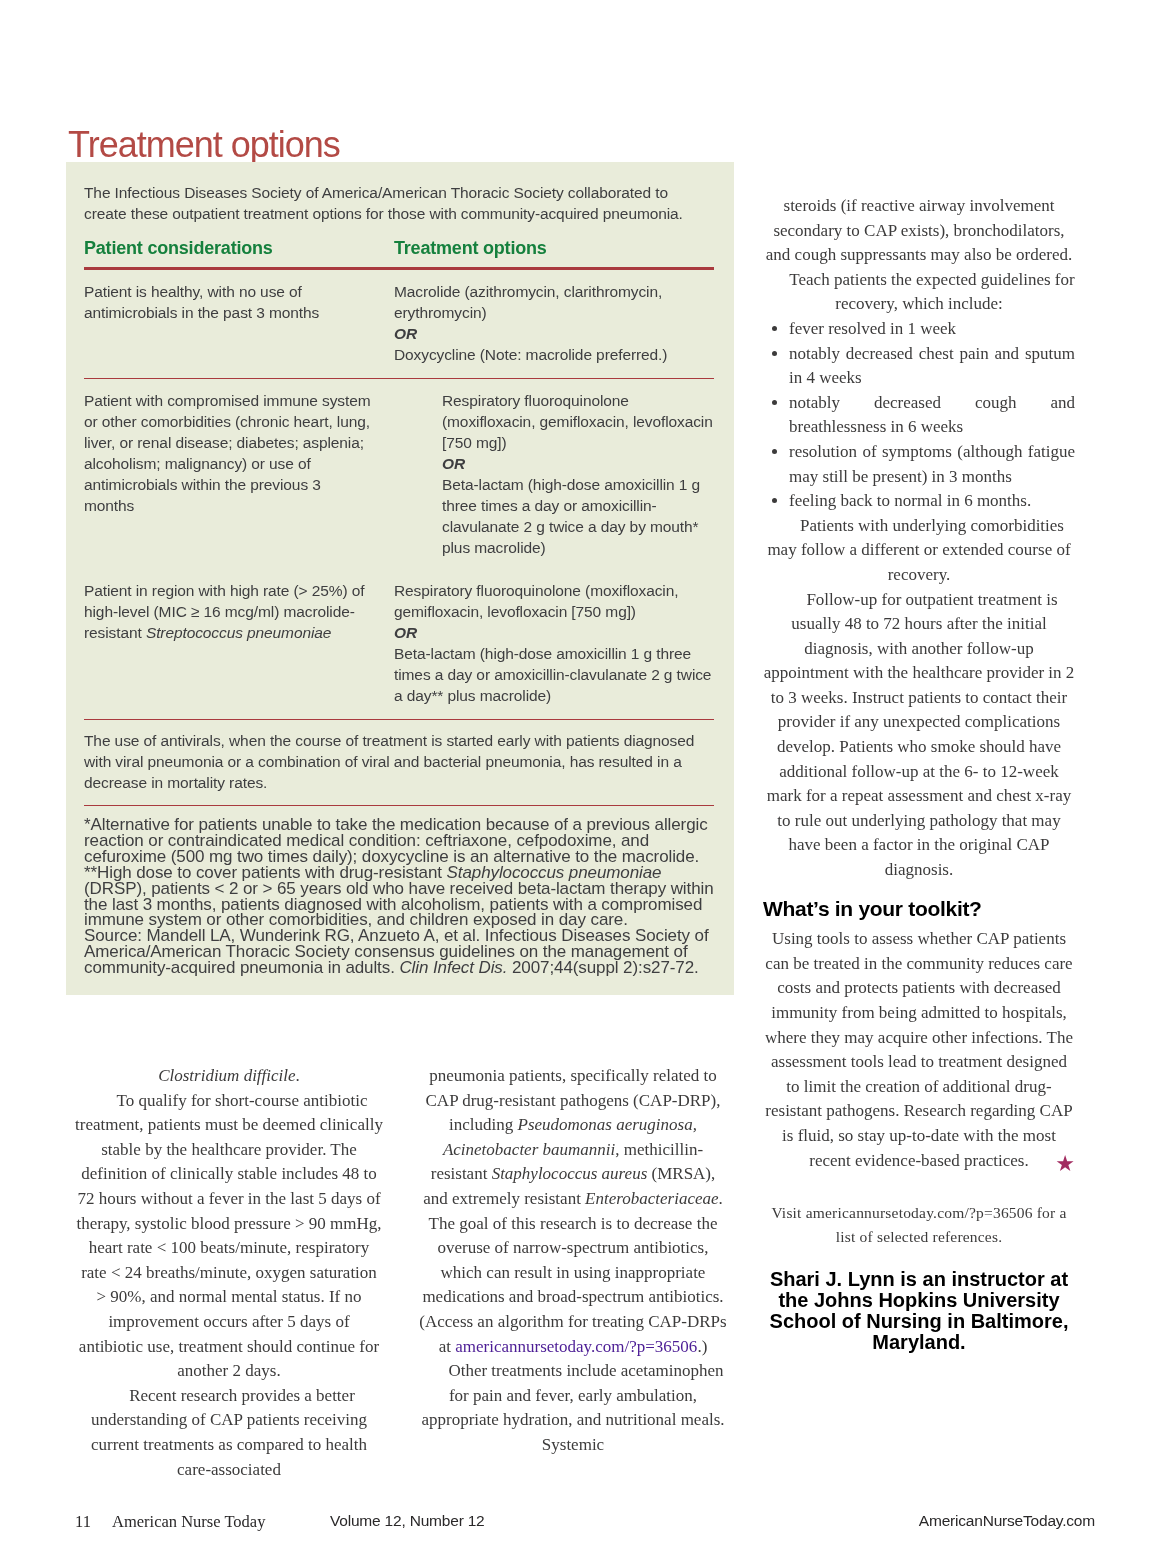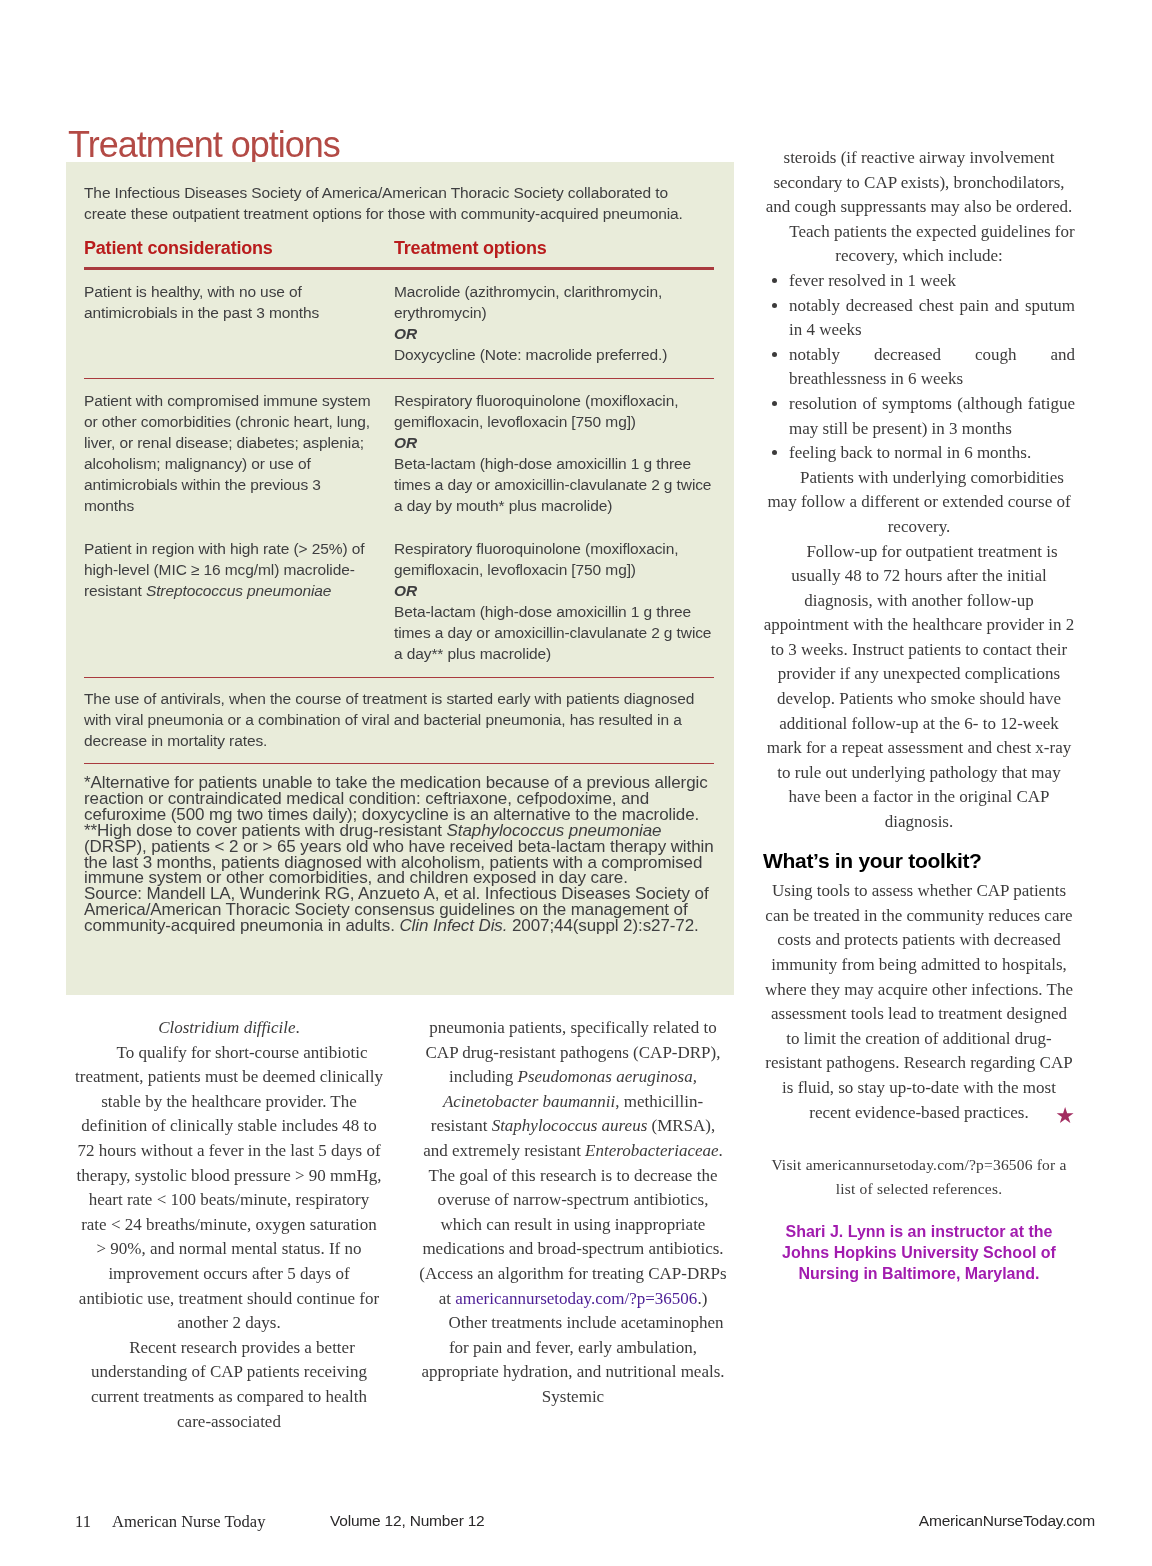--- a/index.html
+++ b/index.html
@@ -9,54 +9,54 @@
   
   .title{position:absolute;left:68px;top:124px;margin:0;
          font-size:36px;font-weight:400;letter-spacing:-1px;color:#b34a45;}
 
   
   .greenbox{position:absolute;left:66px;top:162px;width:668px;height:833px;
             background:#e9ecda;box-sizing:border-box;padding:20px 20px 0 18px;
             color:#3e3e40;font-size:15.5px;line-height:21px;letter-spacing:-0.1px;}
   .box-intro{margin:0 0 14px 0;}
   .thead{display:flex;margin-bottom:8px;}
-  .th{font-weight:700;font-size:18px;color:#b91c1c;letter-spacing:-0.2px;}
+  .th{font-weight:700;font-size:18px;color:#15803d;letter-spacing:-0.2px;}
   .c1{width:310px;padding-right:20px;box-sizing:border-box;flex:none;}
   .c2{flex:1;}
   .hrule{border:none;height:0;border-top:3px solid #a93a3e;margin:0;}
   .hrule.thin{border-top-width:1.5px;}
   .trow{display:flex;padding:11px 0 13px 0;}
-  .trow.row2{padding-bottom:0;}
+  .trow.row2{padding-bottom:0;gap:48px;}
   .trow.row3{padding-top:22px;}
   .or{font-weight:700;font-style:italic;}
   .antivirals{margin:0;padding:10px 0 12px 0;}
   .footnotes{padding:11px 0 0 0;font-size:17px;line-height:15.9px;}
   .footnotes p{margin:0;}
 
   
   .col{position:absolute;font-family:"Liberation Serif","DejaVu Serif",serif;
-       font-size:17px;line-height:24.6px;color:#3c3b3b;text-align:justify;}
+       font-size:17px;line-height:24.6px;color:#3c3b3b;text-align:justify;margin-top:48px;}
   .col p{margin:0;text-align:center;}
   .col p.indent{text-indent:26px;}
   .colA{left:75px;top:1016px;width:308px;}
   .colB{left:419px;top:1016px;width:308px;}
   .colC{left:763px;top:146px;width:312px;}
   .i{font-style:italic;}
   .link{color:#4c1d95;}
 
   .colC ul{margin:0;padding-left:26px;list-style:disc outside;}
   .colC li{margin:0;}
 
   .toolkit-heading{margin:14px 0 6px 0;font-family:"Liberation Sans",sans-serif;
                    font-size:21px;font-weight:700;color:#000000;letter-spacing:-0.3px;text-align:left;}
   .toolkit-p{position:relative;padding-right:0;}
   .star{position:absolute;right:0;bottom:-2px;color:#a22c60;font-size:22px;line-height:22px;font-style:normal;}
   .refs-note{margin-top:28px !important;font-size:15.5px;line-height:24px;letter-spacing:0.2px;text-align:left;}
   .author-bio{margin-top:20px !important;font-family:"Liberation Sans",sans-serif;
-              font-size:16px;font-weight:700;line-height:21px;color:#a21caf;text-align:left;}
+              font-size:20px;font-weight:700;line-height:21px;color:#000000;text-align:left;}
 
   
   .footer{position:absolute;left:0;top:1512px;width:1152px;height:24px;font-size:15.5px;color:#2a2829;}
   .footer span{position:absolute;top:0;white-space:nowrap;}
   .f-serif{font-family:"Liberation Serif","DejaVu Serif",serif;font-size:16.5px;}
   .pagenum{left:75px;}
   .pub{left:112px;}
   .issue{left:330px;letter-spacing:-0.2px;}
   .site{right:57px;letter-spacing:-0.2px;}
 </style>

